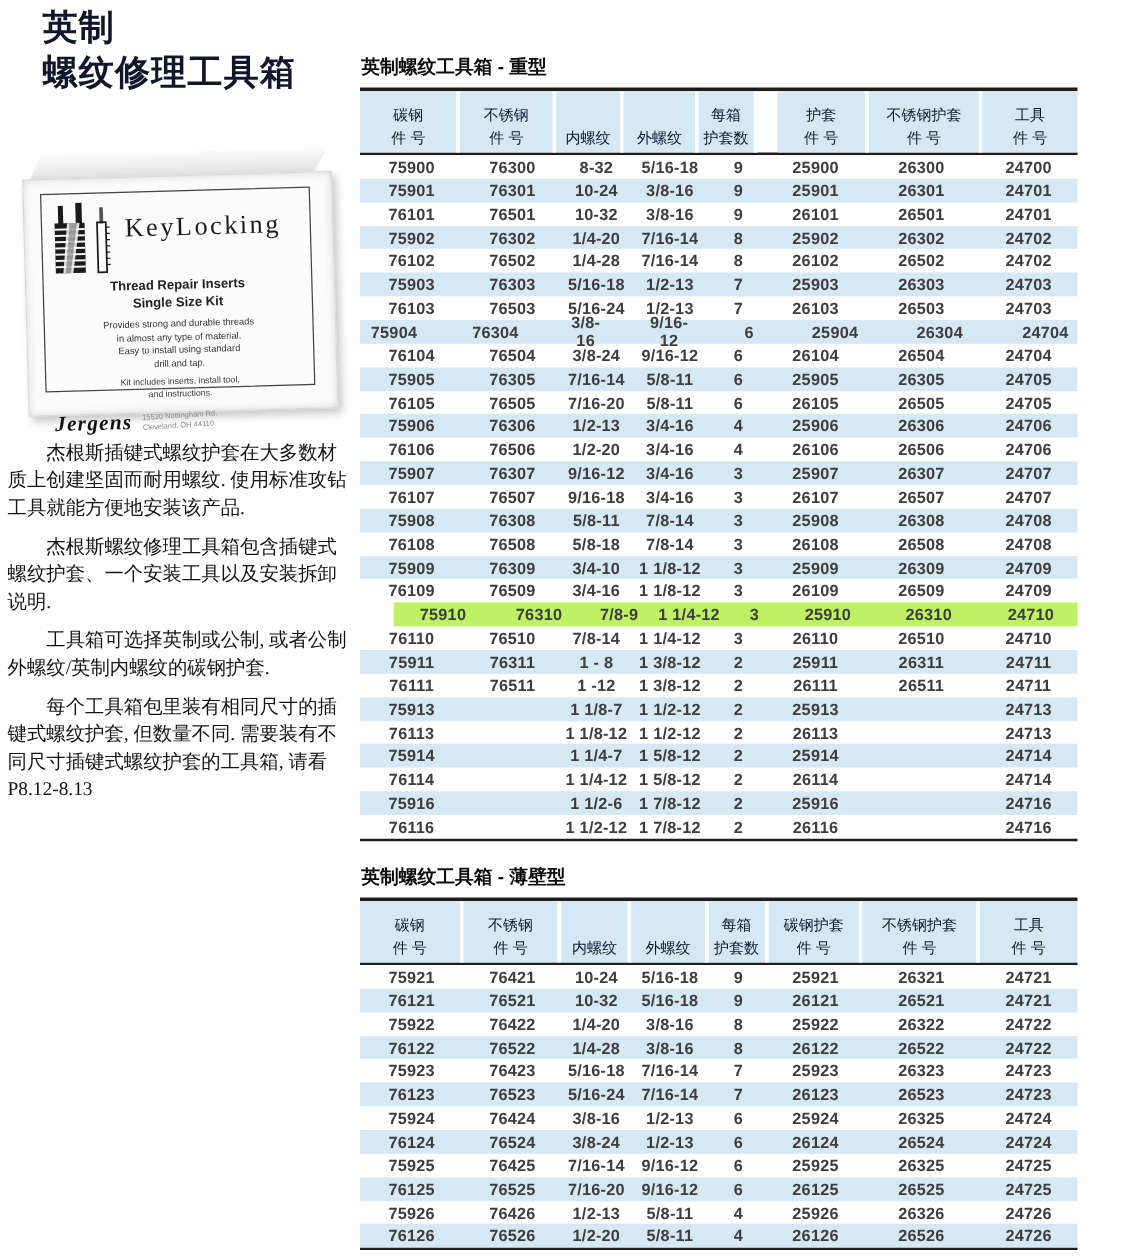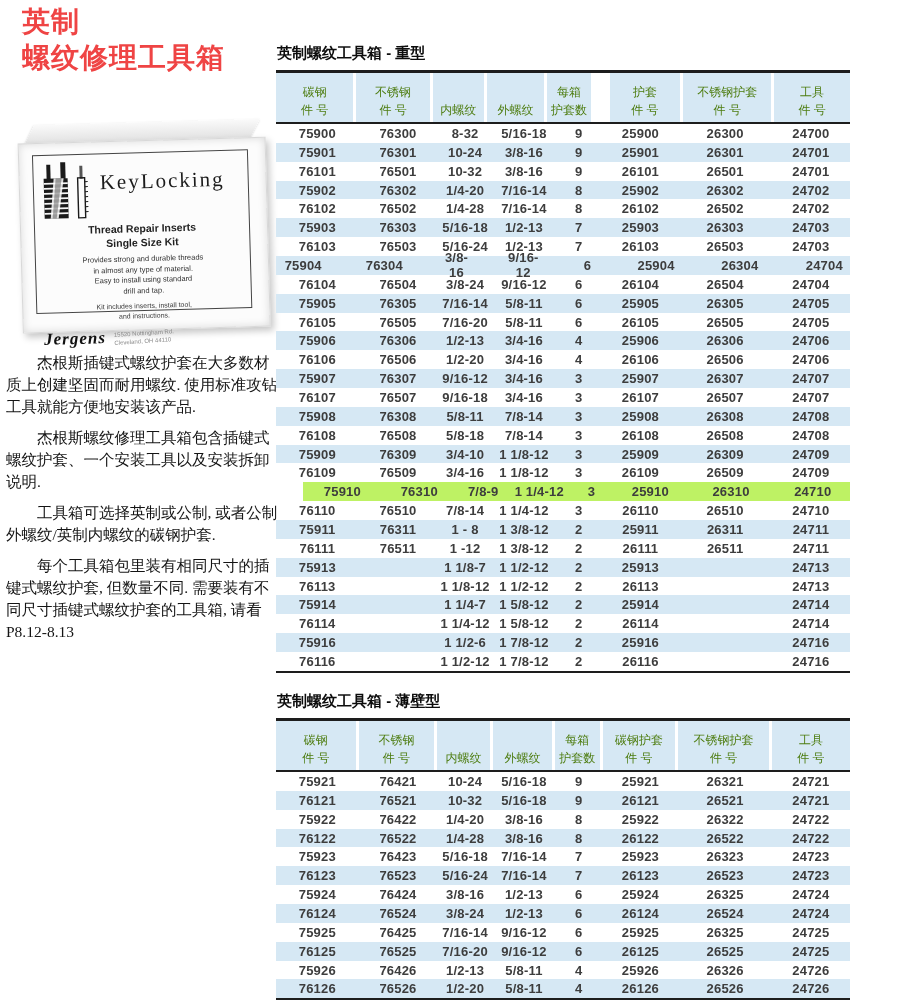--- a/index.html
+++ b/index.html
@@ -5,23 +5,23 @@
 <style>
   html,body { margin:0; padding:0; }
   body {
     width:903px; height:1008px; position:relative; overflow:hidden;
     background:#ffffff; color:#111;
     font-family:"Liberation Sans", sans-serif;
   }
 
   
   #main-title {
-    position:absolute; left:22px; top:4px;
+    position:absolute; left:34px; top:4px;
     font-size:28px; font-weight:bold; line-height:1.3; letter-spacing:1px;
-    color:#ef4444;
+    color:#0f172a;
     font-family:"Liberation Sans", sans-serif;
   }
 
   
   #product-box {
     position:absolute; left:20px; top:120px; width:252px; height:214px;
     transform:rotate(-1.6deg);
   }
   .box-top {
     position:absolute; left:10px; top:2px; width:226px; height:26px;
@@ -70,36 +70,36 @@
 
   
   #intro {
     position:absolute; left:6px; top:352px; width:277px;
     font-family:"Liberation Serif", serif;
     font-size:15.5px; line-height:1.42; color:#141414;
   }
   #intro p { margin:0 0 9px; text-indent:2em; }
 
   
-  .table-block { position:absolute; left:276px; width:574px; }
+  .table-block { position:absolute; left:288px; width:574px; }
   #table-block-0 { top:44px; }
   #table-block-1 { top:692px; }
   .tbl-title {
     font-size:15px; font-weight:bold; color:#0d0d0d; margin:0 0 7px 1px;
     font-family:"Liberation Sans", sans-serif;
   }
   .tbl { border-top:3px solid #1d1d1d; border-bottom:2px solid #1d1d1d; }
   .thead {
     display:flex; height:49px; border-bottom:2px solid #1d1d1d;
     background:#ffffff;
   }
   .hcell {
     display:flex; flex-direction:column; justify-content:flex-end;
     align-items:center; text-align:center;
-    font-size:12px; line-height:1.5; color:#4d7c0f;
+    font-size:12px; line-height:1.5; color:#0f172a;
     padding-bottom:3px; box-sizing:border-box;
     border-right:3px solid #ffffff;
   }
   .hcell:last-child { border-right:none; }
   .trow { display:flex; height:18.86px; align-items:center; }
   .tcell {
     text-align:center; font-size:13px; font-weight:bold; color:#3d3d3d;
     box-sizing:border-box; letter-spacing:.2px;
   }
   .c0 { width:14.4%; } .c1 { width:13.7%; } .c2 { width:9.7%; }

